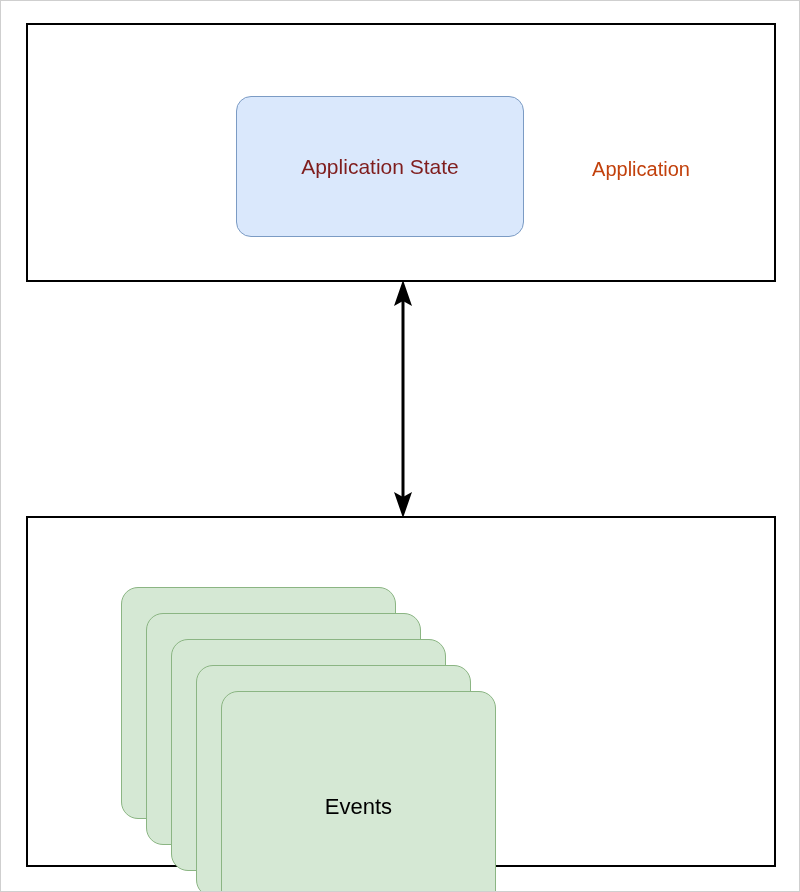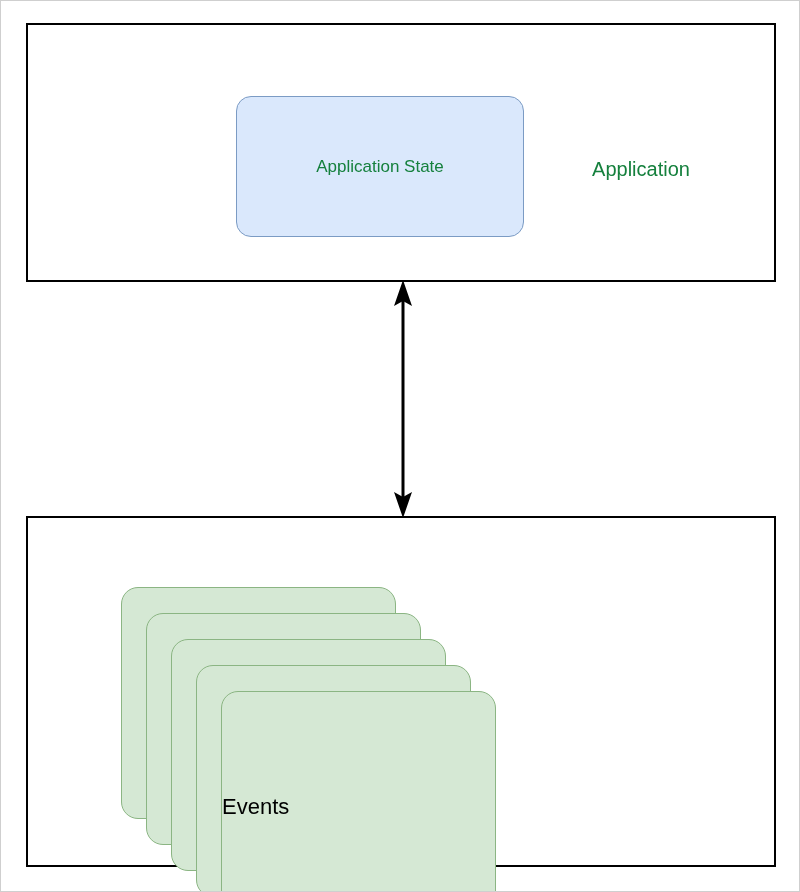--- a/index.html
+++ b/index.html
@@ -37,21 +37,21 @@
     left: 25px;
     top: 515px;
     width: 750px;
     height: 351px;
   }
 
   
   .container-label {
     position: absolute;
     font-size: 20px;
-    color: #15803d;
+    color: #c2410c;
     white-space: nowrap;
     text-align: center;
     line-height: 1;
   }
   #application-label {
     left: 545px;
     top: 158px;
     width: 190px;
   }
   #logs-label {
@@ -69,22 +69,22 @@
     height: 141px;
     background: #dae8fc;
     border: 1.6px solid #7b9bc4;
     border-radius: 15px;
     box-sizing: border-box;
     display: flex;
     align-items: center;
     justify-content: center;
   }
   #application-state-node .node-text {
-    font-size: 17px;
-    color: #15803d;
+    font-size: 21px;
+    color: #7f1d1d;
     white-space: nowrap;
   }
 
   
   #events-stack {
     position: absolute;
     left: 120px;
     top: 586px;
     width: 375px;
     height: 232px;
@@ -102,21 +102,21 @@
   .event-card.c1 { left: 25px;  top: 26px;  z-index: 2; }
   .event-card.c2 { left: 50px;  top: 52px;  z-index: 3; }
   .event-card.c3 { left: 75px;  top: 78px;  z-index: 4; }
   .event-card.c4 { left: 100px; top: 104px; z-index: 5; }
   .event-card .node-text {
     position: absolute;
     left: 0;
     right: 0;
     top: 50%;
     transform: translateY(-50%);
-    text-align: left;
+    text-align: center;
     font-size: 22px;
     color: #000000;
     white-space: nowrap;
   }
 
   
   #connector-arrow {
     position: absolute;
     left: 381px;
     top: 277px;

